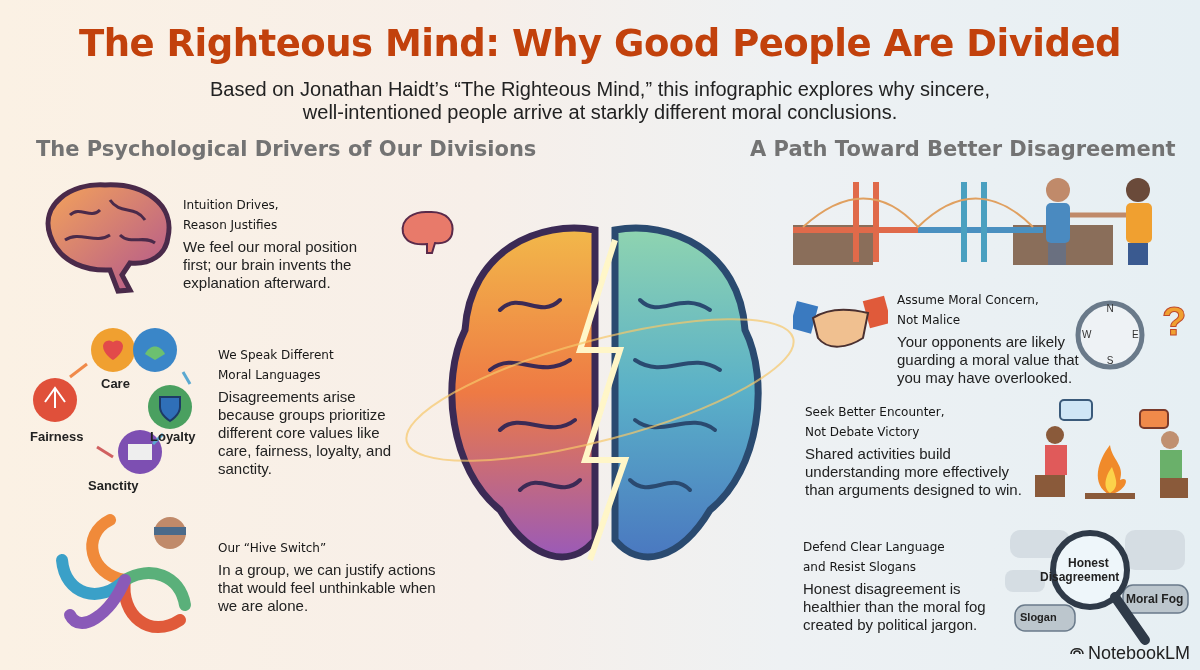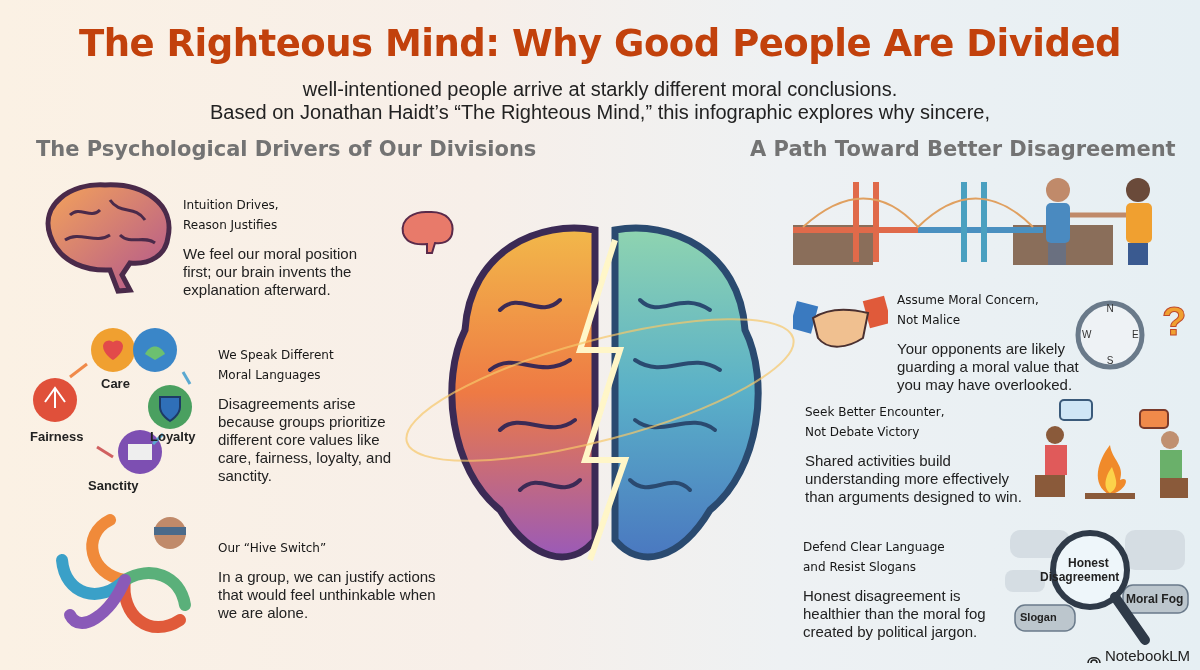--- a/index.html
+++ b/index.html
@@ -20,36 +20,36 @@
   }
   .section-h {
     position: absolute; top: 137px;
     font-family: "DejaVu Sans", sans-serif; font-weight: bold; font-size: 21px; color: #737373;
   }
   .sec-left { left: 36px; }
   .sec-right { left: 750px; }
 
   .card { position: absolute; }
   .card h3 { font-family: "DejaVu Sans", sans-serif; font-weight: normal; font-size: 12px; line-height: 20px; color: #161616; }
-  .card p { font-size: 15px; line-height: 18px; color: #222; margin-top: 10px; }
+  .card p { font-size: 15px; line-height: 18px; color: #222; margin-top: 3px; }
 
   .ico { position: absolute; }
   .brand {
-    position: absolute; right: 10px; bottom: 6px; font-size: 15px; color: #222;
-    display: flex; align-items: flex-end; gap: 4px;
+    position: absolute; right: 10px; bottom: 6px; font-size: 18px; color: #222;
+    display: flex; align-items: flex-start; gap: 4px;
   }
   .fnd-label { position: absolute; font-weight: bold; font-size: 13px; color: #222; }
 </style>
 </head>
 <body>
 
 <div class="title">The Righteous Mind: Why Good People Are Divided</div>
 <div class="subtitle">
+  <div>Based on Jonathan Haidt’s “The Righteous Mind,” this infographic explores why sincere,</div>
   <div>well-intentioned people arrive at starkly different moral conclusions.</div>
-  <div>Based on Jonathan Haidt’s “The Righteous Mind,” this infographic explores why sincere,</div>
 </div>
 
 <div class="section-h sec-left">The Psychological Drivers of Our Divisions</div>
 <div class="section-h sec-right">A Path Toward Better Disagreement</div>
 
 <svg class="ico" style="left:30px;top:175px" width="150" height="120" viewBox="0 0 150 120">
   <defs>
       <linearGradient id="gb1" x1="0" y1="0" x2="1" y2="1">
         <stop offset="0" stop-color="#f4a35a"></stop>
         <stop offset="1" stop-color="#b0558f"></stop>

